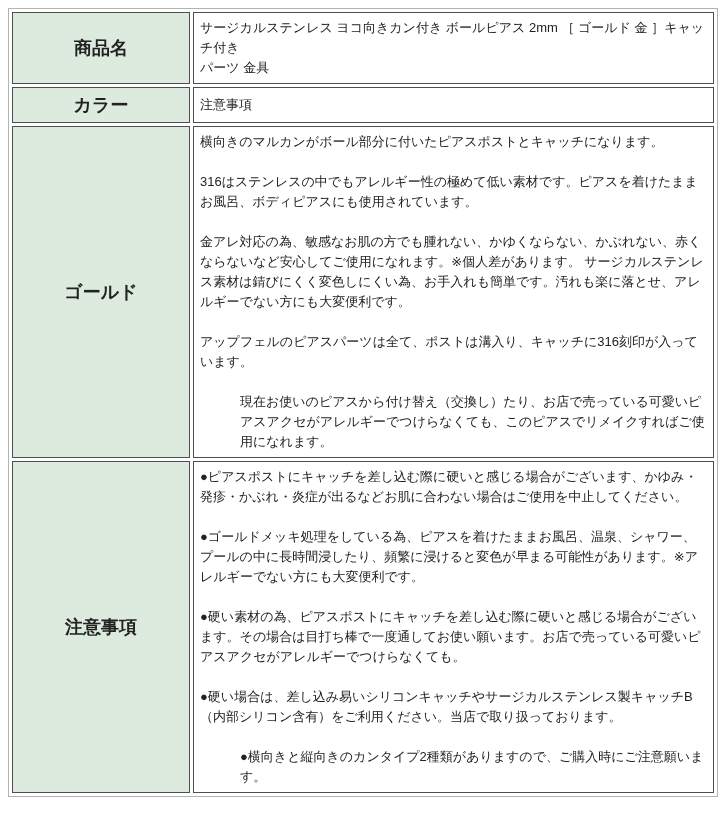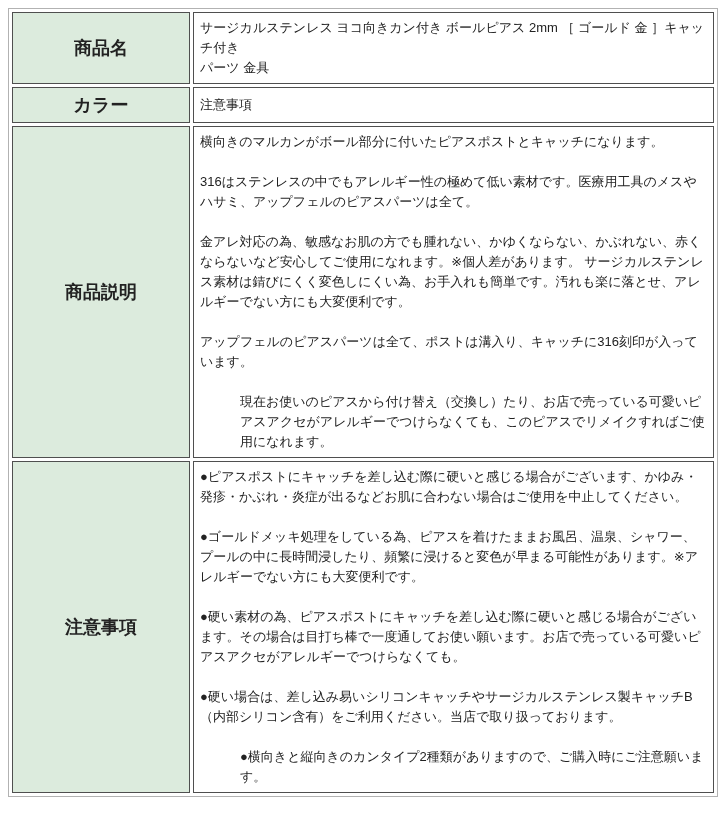--- a/index.html
+++ b/index.html
@@ -65,24 +65,24 @@
       </tr>
 
 
 
       <tr>
         <th class="label">カラー</th>
         <td class="value">注意事項</td>
       </tr>
 
       <tr>
-        <th class="label">商品説明</th>
+        <th class="label">ゴールド</th>
         <td class="value multi">
           <p>横向きのマルカンがボール部分に付いたピアスポストとキャッチになります。</p>
-          <p>316はステンレスの中でもアレルギー性の極めて低い素材です。医療用工具のメスやハサミ、アップフェルのピアスパーツは全て。</p>
+          <p>316はステンレスの中でもアレルギー性の極めて低い素材です。ピアスを着けたままお風呂、ボディピアスにも使用されています。</p>
           <p>金アレ対応の為、敏感なお肌の方でも腫れない、かゆくならない、かぶれない、赤くならないなど安心してご使用になれます。※個人差があります。 サージカルステンレス素材は錆びにくく変色しにくい為、お手入れも簡単です。汚れも楽に落とせ、アレルギーでない方にも大変便利です。</p>
           <p>アップフェルのピアスパーツは全て、ポストは溝入り、キャッチに316刻印が入っています。</p>
           <p>現在お使いのピアスから付け替え（交換し）たり、お店で売っている可愛いピアスアクセがアレルギーでつけらなくても、このピアスでリメイクすればご使用になれます。</p>
         </td>
       </tr>
 
       <tr>
         <th class="label">注意事項</th>
         <td class="value multi">
           <p>●ピアスポストにキャッチを差し込む際に硬いと感じる場合がございます、かゆみ・発疹・かぶれ・炎症が出るなどお肌に合わない場合はご使用を中止してください。</p>

